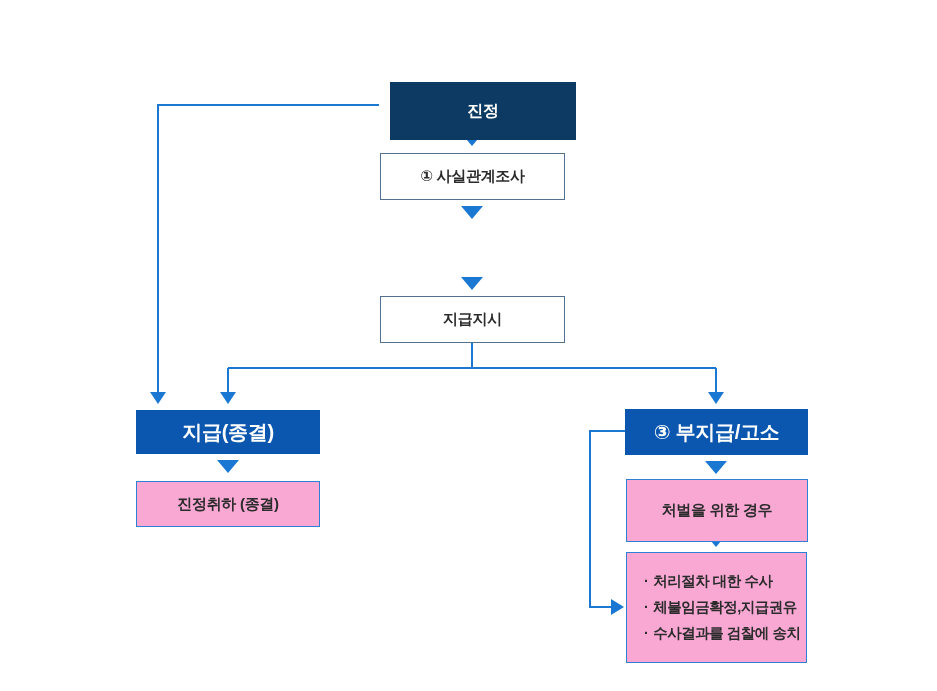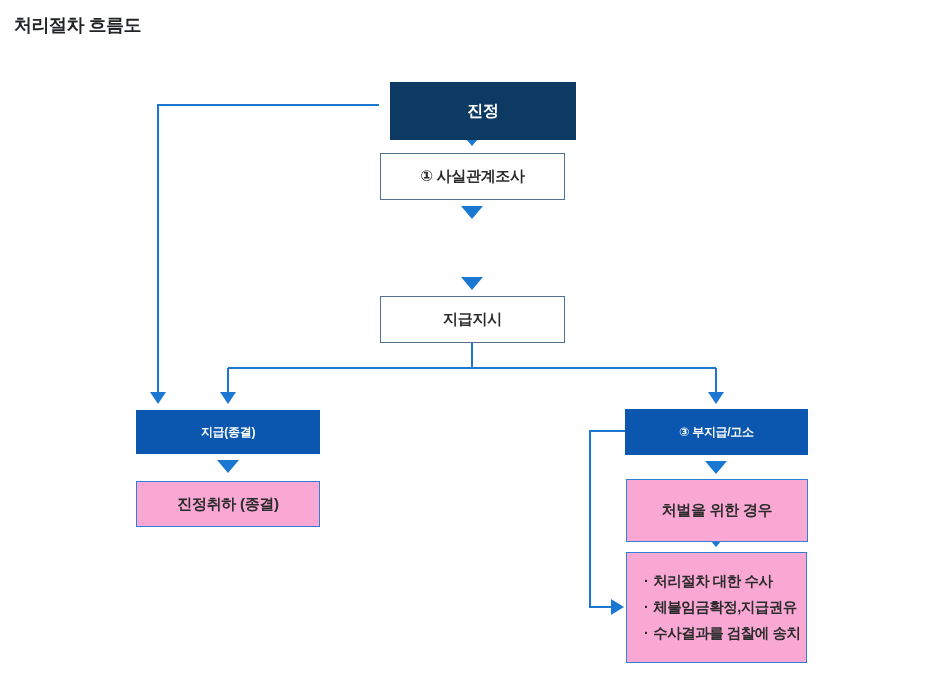--- a/index.html
+++ b/index.html
@@ -40,21 +40,21 @@
     letter-spacing: -0.3px;
   }
   .node--navy {
     background: #0d3a62;
     color: #ffffff;
     font-size: 16px;
   }
   .node--blue {
     background: #0b57af;
     color: #ffffff;
-    font-size: 12px;
+    font-size: 20px;
   }
   .node--plain {
     background: #ffffff;
     border: 1px solid #53708f;
     color: #2b2b2b;
     font-size: 15px;
   }
   .node--plain-light {
     background: #f9a8d4;
     border: 1px solid #2f7fd4;
@@ -87,21 +87,20 @@
     letter-spacing: -0.5px;
     white-space: nowrap;
   }
   .invest-line .bullet { margin-right: 5px; }
 </style>
 </head>
 <body>
 
 <div class="canvas">
 
-  <div class="page-title">처리절차 흐름도</div>
 
   <svg class="connectors" width="937" height="691" viewBox="0 0 937 691" xmlns="http://www.w3.org/2000/svg">
     <g stroke="#1a78d2" stroke-width="2" fill="none">
 
       <polyline points="379,105 158,105 158,392"></polyline>
 
       <line x1="472" y1="343" x2="472" y2="368"></line>
 
       <line x1="228" y1="368" x2="716" y2="368"></line>
 

